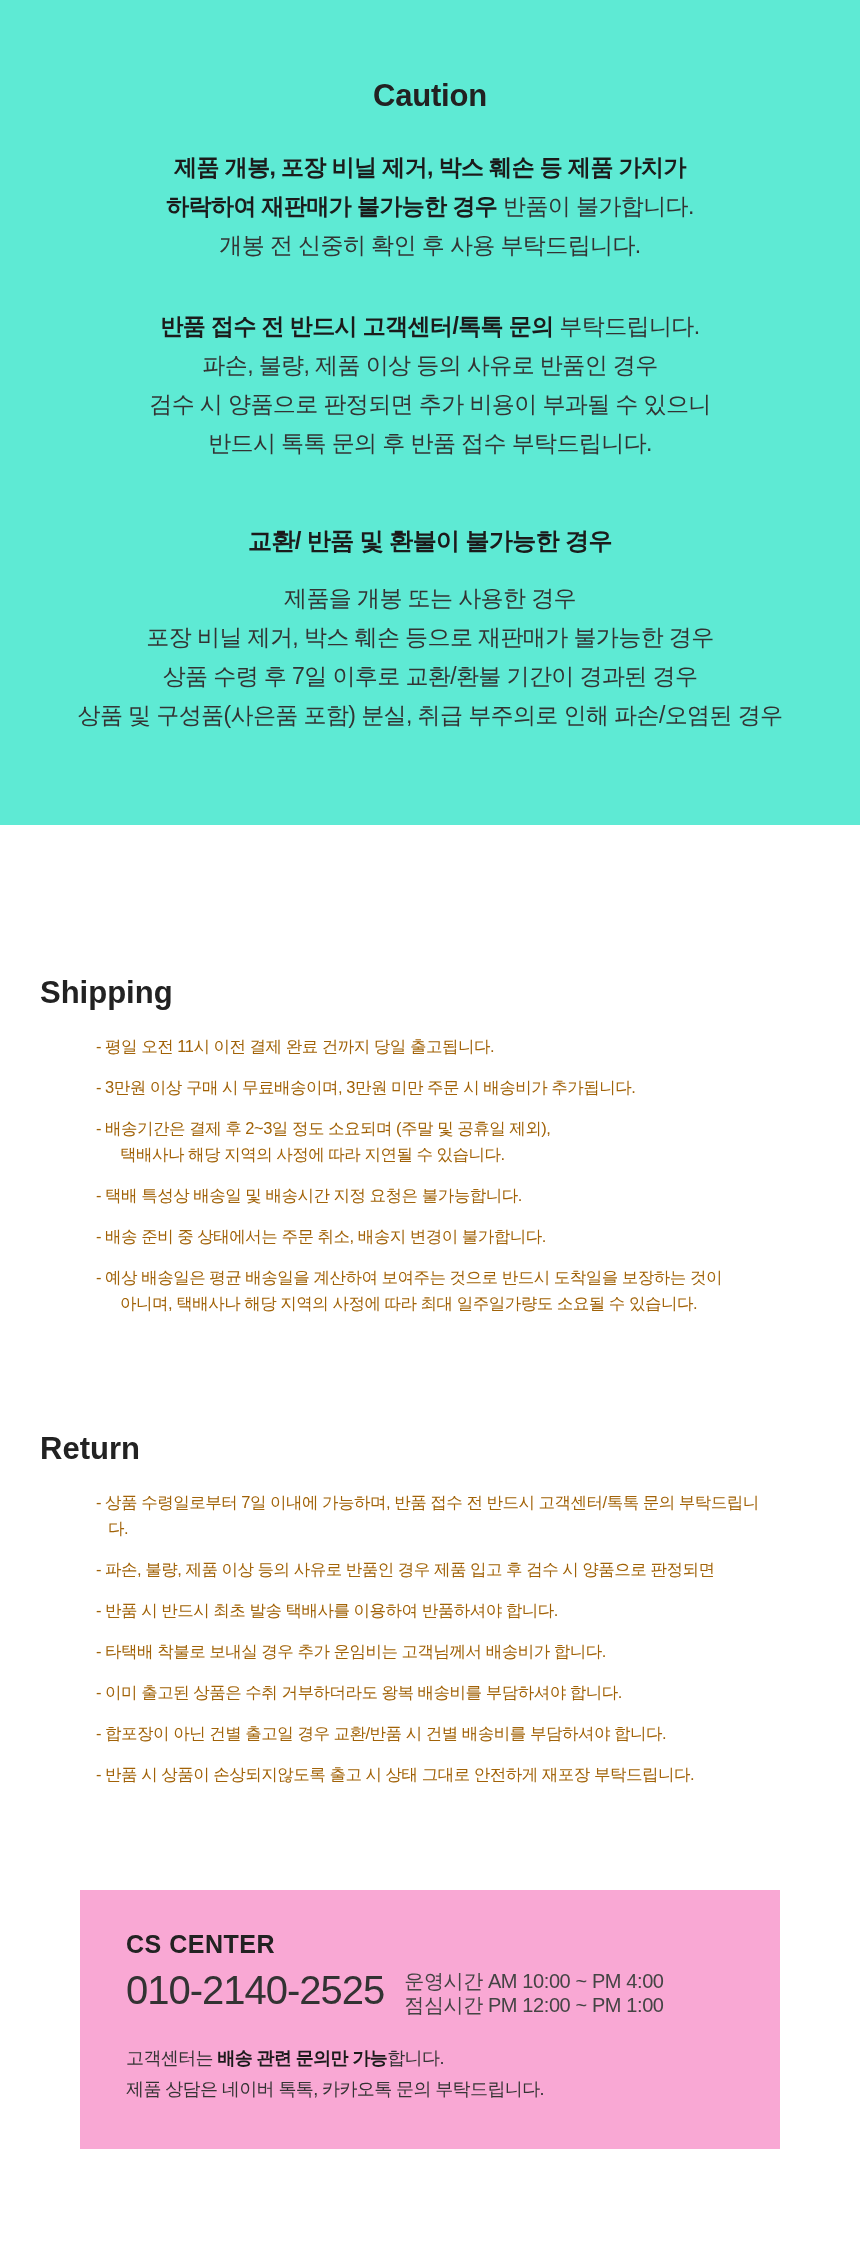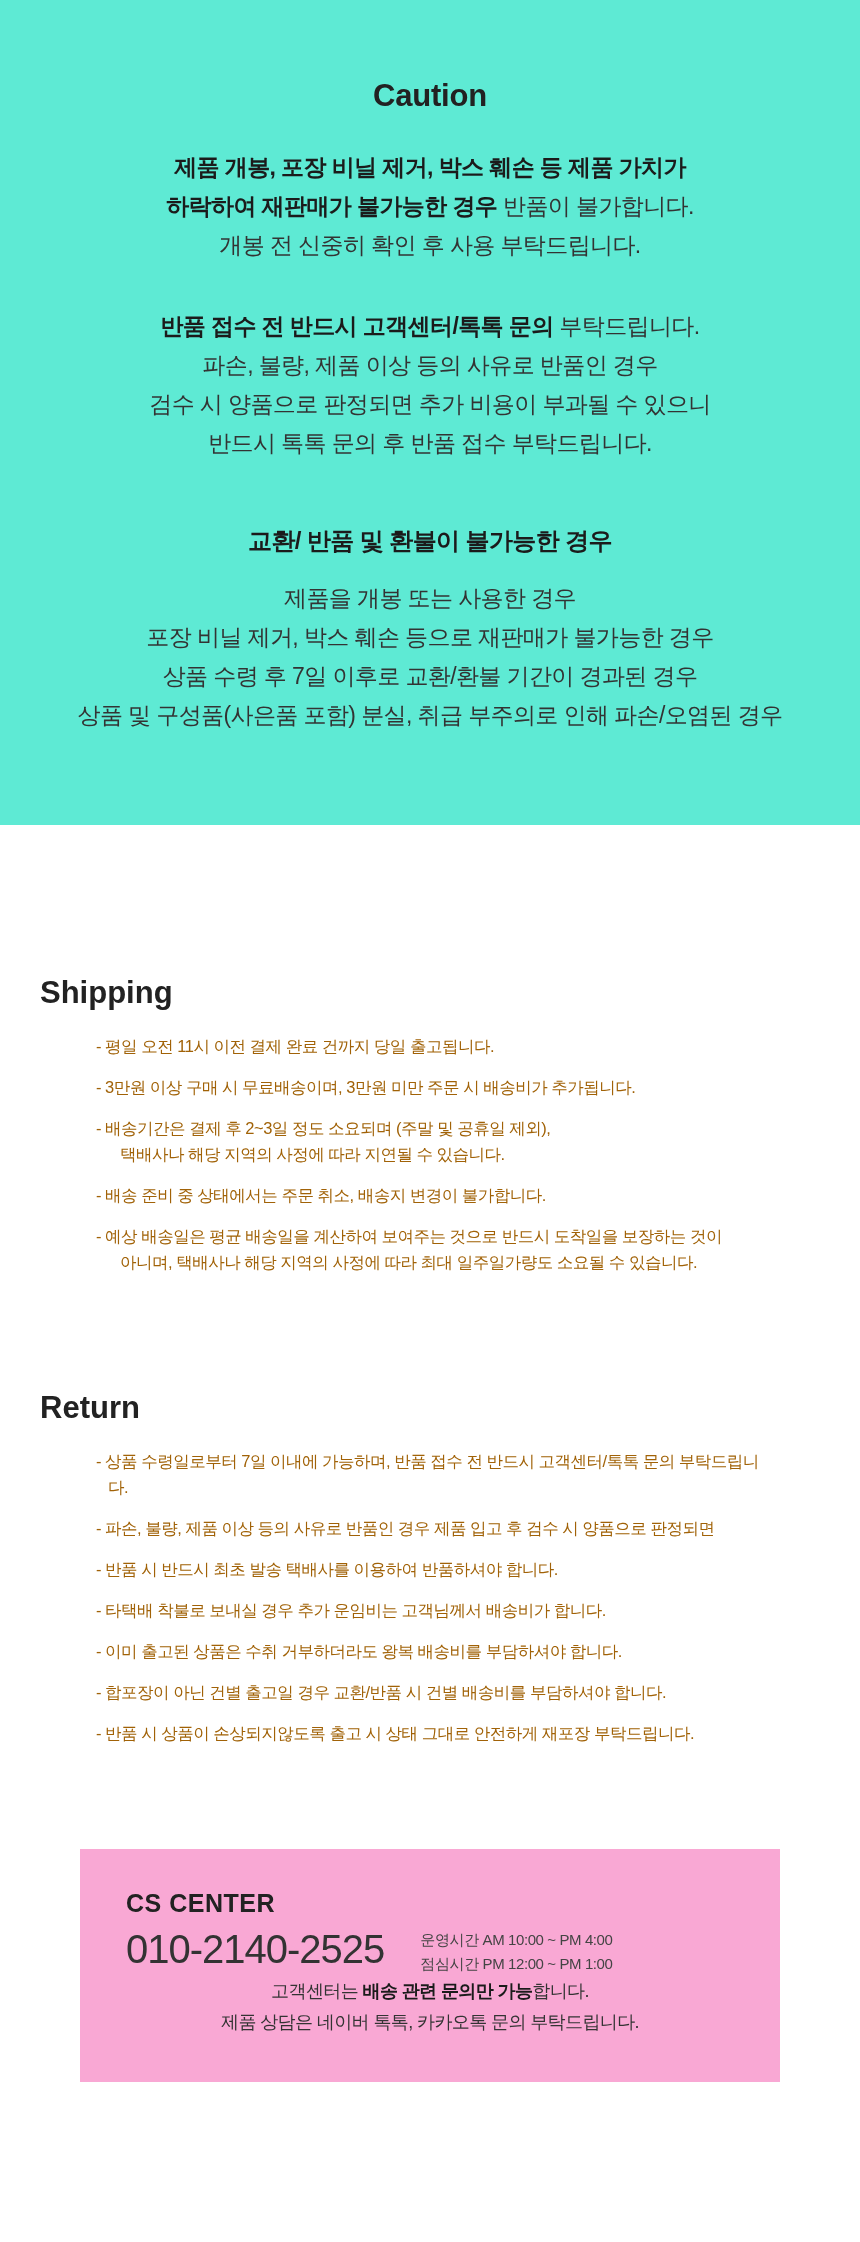--- a/index.html
+++ b/index.html
@@ -91,39 +91,39 @@
   .cs-title {
     font-size: 25px;
     font-weight: 700;
     color: #222;
     letter-spacing: 0.5px;
     margin-bottom: 4px;
   }
   .cs-row {
     display: flex;
     align-items: center;
-    gap: 36px;
+    gap: 20px;
   }
   .cs-phone {
     font-size: 40px;
     font-weight: 400;
     color: #333;
     letter-spacing: -1px;
     line-height: 52px;
   }
   .cs-hours {
-    font-size: 15px;
+    font-size: 20px;
     line-height: 24px;
     color: #444;
     letter-spacing: -0.4px;
     padding-top: 6px;
     text-align: right;
   }
   .cs-note {
-    text-align: center;
+    margin-top: 26px;
     font-size: 18px;
     line-height: 31px;
     color: #333;
     letter-spacing: -0.6px;
   }
   .cs-note .b { font-weight: 700; color: #1b1b1b; }
   .bottom-pad { height: 110px; }
 </style>
 </head>
 <body>
@@ -169,20 +169,23 @@
     <ul class="bullet-list">
       <li>
         <span>- 평일 오전 11시 이전 결제 완료 건까지 당일 출고됩니다.</span>
       </li>
       <li>
         <span>- 3만원 이상 구매 시 무료배송이며, 3만원 미만 주문 시 배송비가 추가됩니다.</span>
       </li>
       <li>
         <span>- 배송기간은 결제 후 2~3일 정도 소요되며 (주말 및 공휴일 제외),</span>
         <span class="cont">택배사나 해당 지역의 사정에 따라 지연될 수 있습니다.</span>
+      </li>
+      <li>
+        <span>- 택배 특성상 배송일 및 배송시간 지정 요청은 불가능합니다.</span>
       </li>
       <li>
         <span>- 배송 준비 중 상태에서는 주문 취소, 배송지 변경이 불가합니다.</span>
       </li>
       <li>
         <span>- 예상 배송일은 평균 배송일을 계산하여 보여주는 것으로 반드시 도착일을 보장하는 것이</span>
         <span class="cont">아니며, 택배사나 해당 지역의 사정에 따라 최대 일주일가량도 소요될 수 있습니다.</span>
       </li>
     </ul>
   </section>

